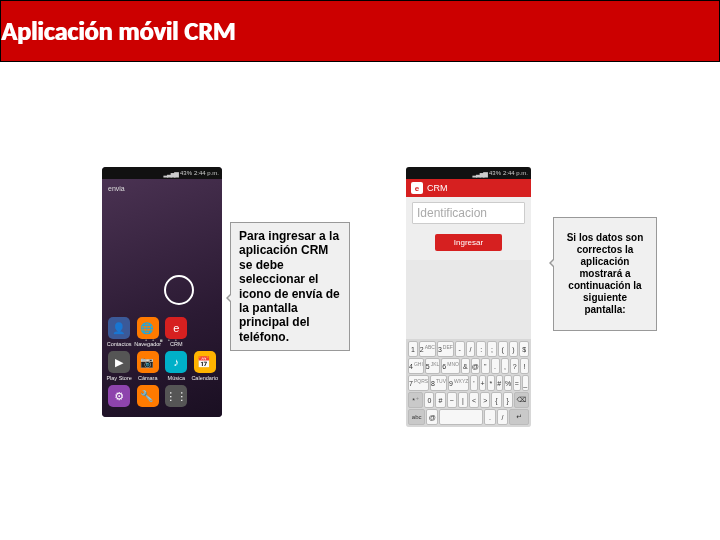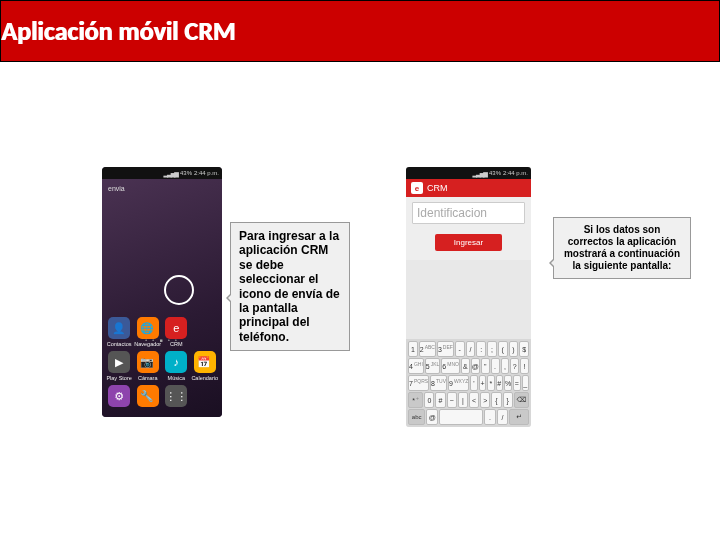--- a/index.html
+++ b/index.html
@@ -37,21 +37,21 @@
 .keyboard { position:absolute; bottom:0; left:0; right:0; background:#d7d7d7; padding:2px;}
 .krow { display:grid; grid-template-columns:repeat(10,1fr); gap:1px; margin-bottom:1px;}
 .krow4 { display:grid; grid-template-columns:1.5fr 1fr 1fr 1fr 1fr 1fr 1fr 1fr 1fr 1.5fr; gap:1px; margin-bottom:1px;}
 .krow5 { display:grid; grid-template-columns:1.5fr 1fr 3.8fr 1fr 1fr 1.7fr; gap:1px;}
 .key { background:#f7f7f7; border:1px solid #bbb; height:16px; display:flex; align-items:center; justify-content:center; font-size:7px; color:#333; border-radius:2px;}
 .key.dark { background:#c9c9c9;}
 .key.enter { background:#c9c9c9;}
 .key .sup { font-size:5px; color:#888; margin-left:1px; transform:translateY(-2px);}
 
 
-.call2 { position:absolute; left:553px; top:155px; width:138px; background:#f0f0f0; border:1px solid #999; padding:6px 8px; font-size:10px; line-height:1.2; color:#000; text-align:center; font-weight:bold;}
+.call2 { position:absolute; left:553px; top:155px; width:104px; background:#f0f0f0; border:1px solid #999; padding:14px 8px; font-size:10px; line-height:1.2; color:#000; text-align:center; font-weight:bold;}
 .call2::before { content:""; position:absolute; left:-10px; top:40px; border:5px solid transparent; border-right-color:#999;}
 .call2::after { content:""; position:absolute; left:-8px; top:40px; border:5px solid transparent; border-right-color:#f0f0f0;}
 
 .i-blue{background:#3b5998}.i-orange{background:#ff7a00}.i-red{background:#d62020}.i-teal{background:#00b0c8}.i-yel{background:#ffb300}.i-purp{background:#8e44ad}.i-gray{background:#555}
 </style>
 </head>
 <body>
 
 <div class="banner"><span>Aplicación móvil CRM</span></div>
 

